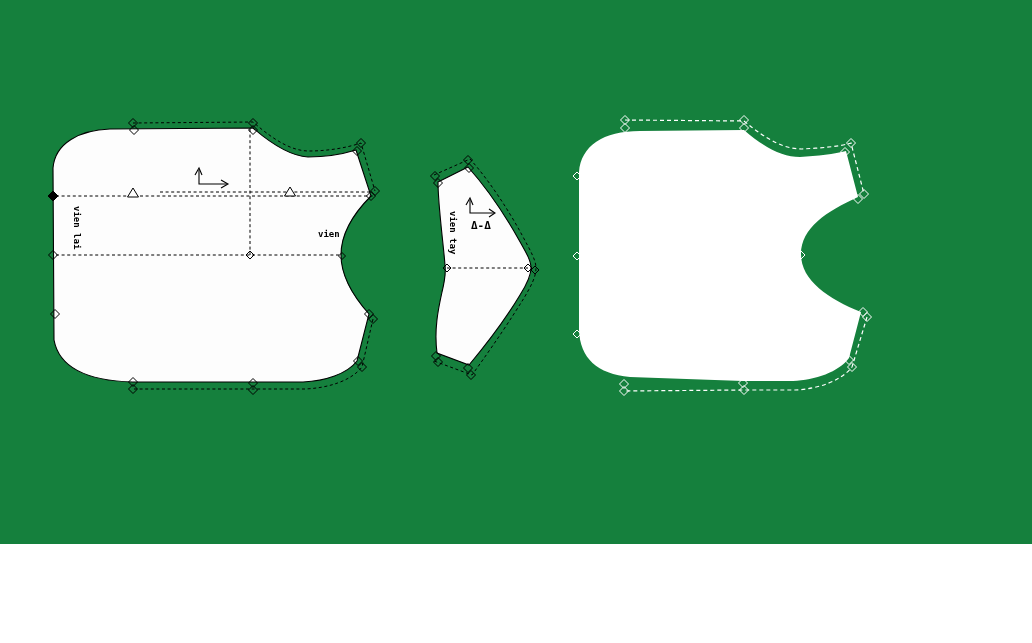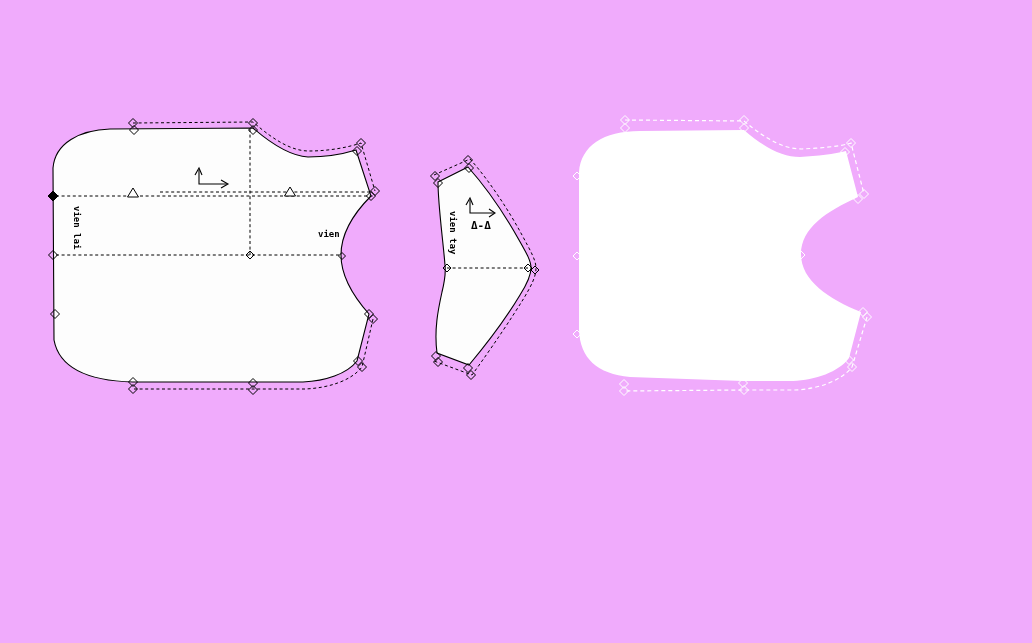--- a/index.html
+++ b/index.html
@@ -1,20 +1,20 @@
 <!DOCTYPE html>
 <html><head>
 <meta charset="utf-8">
 <style>
   html,body{margin:0;padding:0;}
   .screen{
     position:relative;
-    width:1032px;height:643px;
+    width:1032px;height:544px;
     overflow:hidden;
-    background:#f0abfc;
+    background:#15803d;
   }
   svg{display:block;}
   .piece{fill:#fdfdfd;stroke:#000;stroke-width:1.1;}
   .piece-flat{fill:#ffffff;stroke:none;}
   .dash{fill:none;stroke:#000;stroke-width:1;stroke-dasharray:3 2.6;}
   .dashw{fill:none;stroke:#ffffff;stroke-width:1.2;stroke-dasharray:4 3;}
   .axis{fill:none;stroke:#000;stroke-width:1.1;}
   .lbl{
     font-family:"DejaVu Sans Mono","Liberation Mono",monospace;
     font-size:9px;font-weight:bold;fill:#000;

